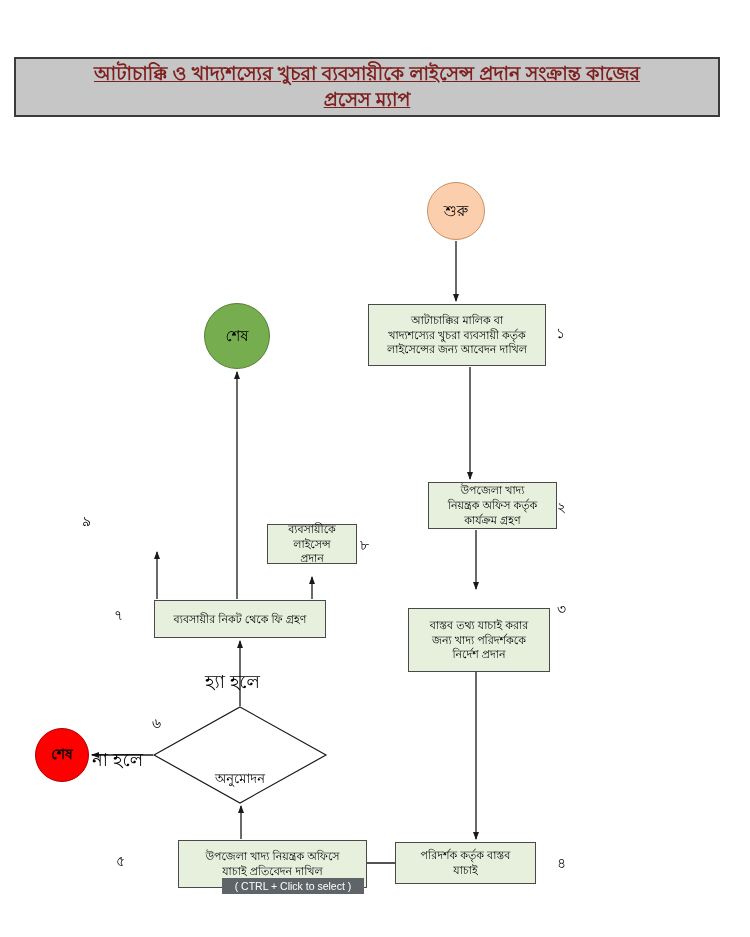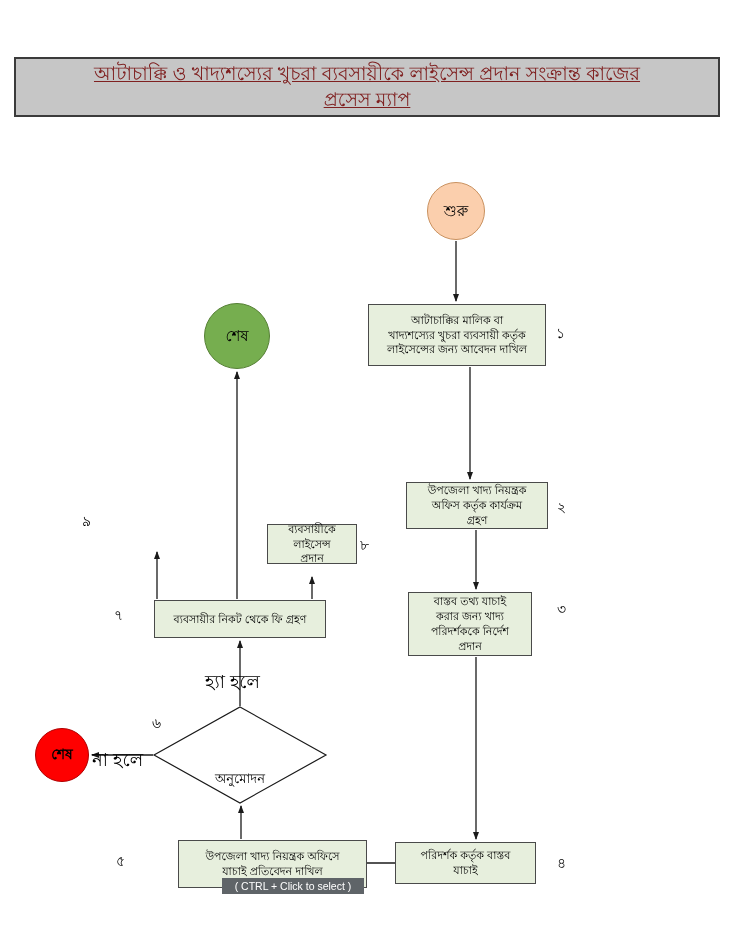--- a/index.html
+++ b/index.html
@@ -7,21 +7,21 @@
     position:relative;width:750px;height:937px;background:#ffffff;overflow:hidden;
     font-family:"Liberation Sans","DejaVu Sans",sans-serif;color:#000;
   }
   .title-box{
     position:absolute;left:14px;top:57px;width:702px;height:56px;
     background:var(--title-bg,#c6c6c6);border:2px solid #3b3b3b;
     display:flex;flex-direction:column;align-items:center;justify-content:center;
     text-align:center;
   }
   .title-line{
-    color:var(--title-text,#7f2020);font-weight:normal;font-size:19px;line-height:1.35;
+    color:var(--title-text,#7f2020);font-weight:bold;font-size:19px;line-height:1.35;
     text-decoration:underline;
   }
   .connectors{position:absolute;left:0;top:0;z-index:1;}
   .connectors line{stroke:#1a1a1a;stroke-width:1.3;}
   .diamond{fill:#ffffff;stroke:#1a1a1a;stroke-width:1.2;}
   .node{position:absolute;z-index:2;display:flex;align-items:center;justify-content:center;text-align:center;box-sizing:border-box;}
   .circle{border-radius:50%;font-size:15px;font-family:Liberation Mono, monospace;}
   .start{background:var(--start-fill,#fbcfad);border:1px solid #c9915f;}
   .end-green{background:var(--end-green-fill,#76ae4f);border:1px solid #568036;}
   .end-red{background:var(--end-red-fill,#fe0000);border:1px solid #b00000;font-weight:bold;font-size:14px;}
@@ -78,26 +78,26 @@
 
   <div class="node circle end-red" style="left:35px;top:728px;width:54px;height:54px">
     <span>শেষ</span>
   </div>
 
   <div class="node flow-box" style="left:368px;top:304px;width:178px;height:62px">
     <span>আটাচাক্কির মালিক বা খাদ্যশস্যের খুচরা ব্যবসায়ী কর্তৃক লাইসেন্সের জন্য আবেদন দাখিল</span>
   </div>
   <div class="num" style="left:556px;top:322px">১</div>
 
-  <div class="node flow-box" style="left:406px;top:482px;width:142px;height:47px">
+  <div class="node flow-box" style="left:428px;top:482px;width:129px;height:47px">
     <span>উপজেলা খাদ্য নিয়ন্ত্রক অফিস কর্তৃক কার্যক্রম গ্রহণ</span>
   </div>
   <div class="num" style="left:557px;top:496px">২</div>
 
-  <div class="node flow-box" style="left:408px;top:592px;width:124px;height:64px">
+  <div class="node flow-box" style="left:408px;top:608px;width:142px;height:64px">
     <span>বাস্তব তথ্য যাচাই করার জন্য খাদ্য পরিদর্শককে নির্দেশ প্রদান</span>
   </div>
   <div class="num" style="left:557px;top:598px">৩</div>
 
   <div class="node flow-box" style="left:395px;top:842px;width:141px;height:42px">
     <span>পরিদর্শক কর্তৃক বাস্তব যাচাই</span>
   </div>
   <div class="num" style="left:557px;top:852px">৪</div>
 
   <div class="node flow-box" style="left:178px;top:840px;width:189px;height:48px">

